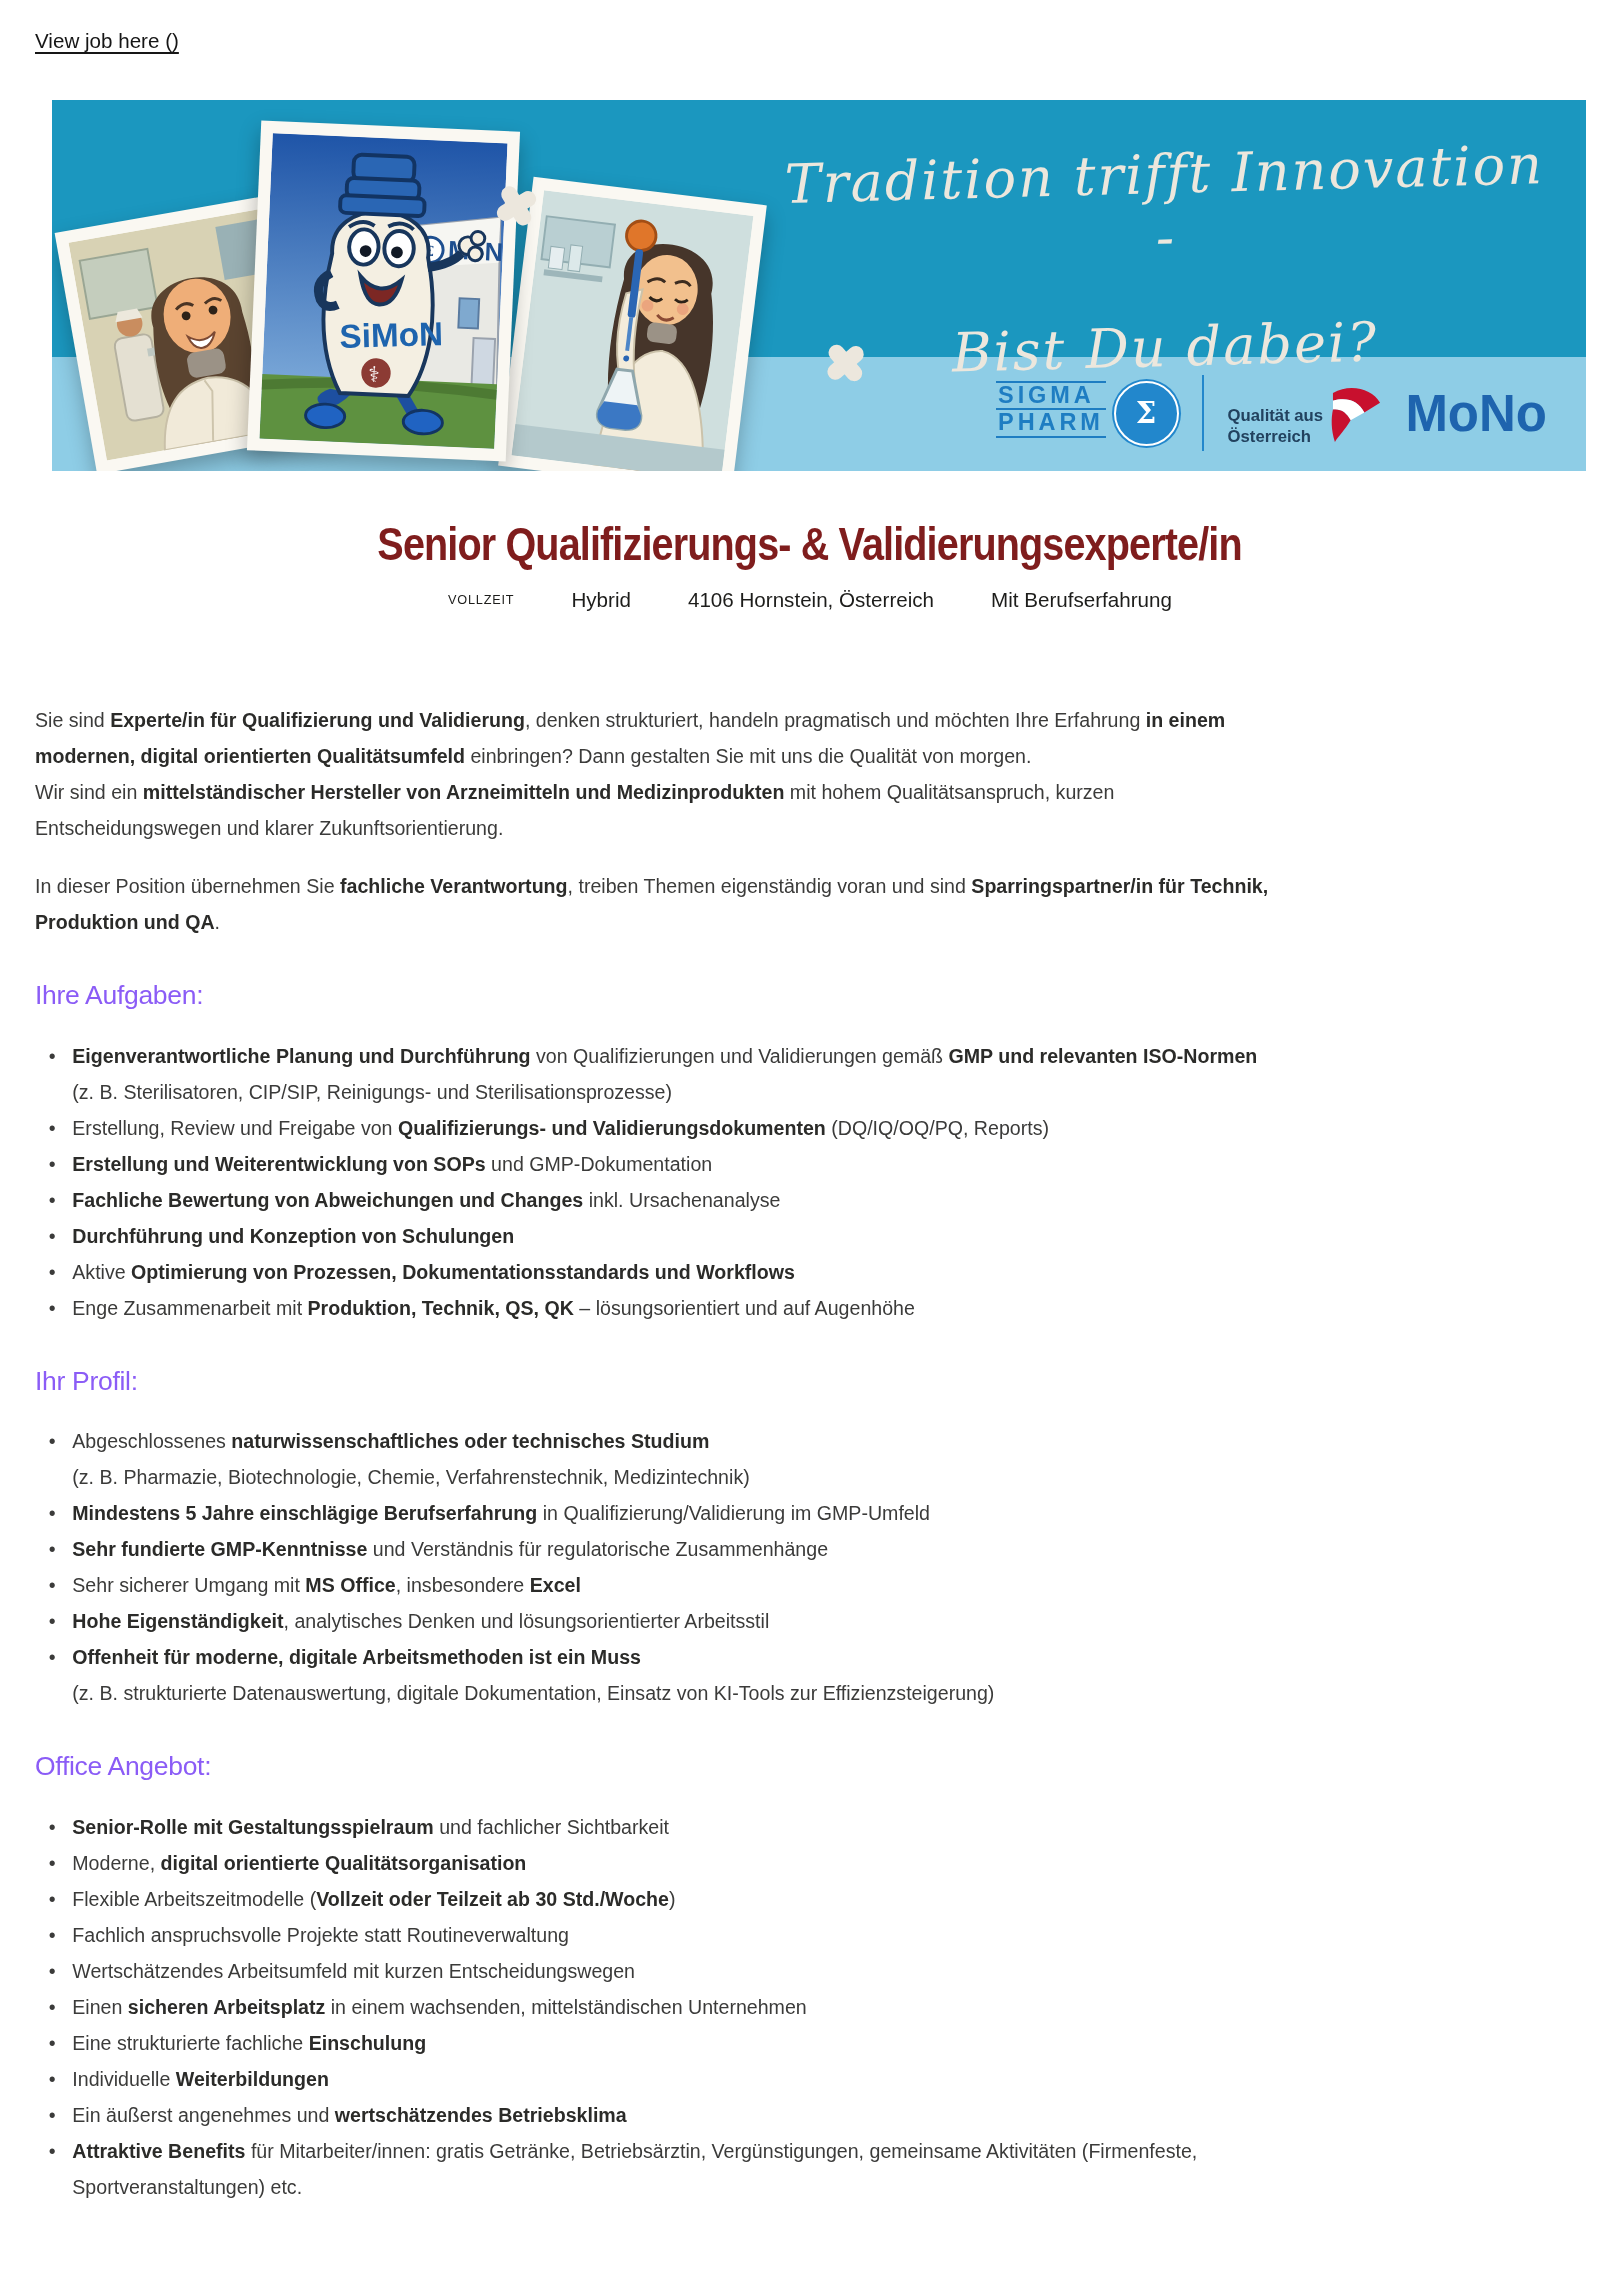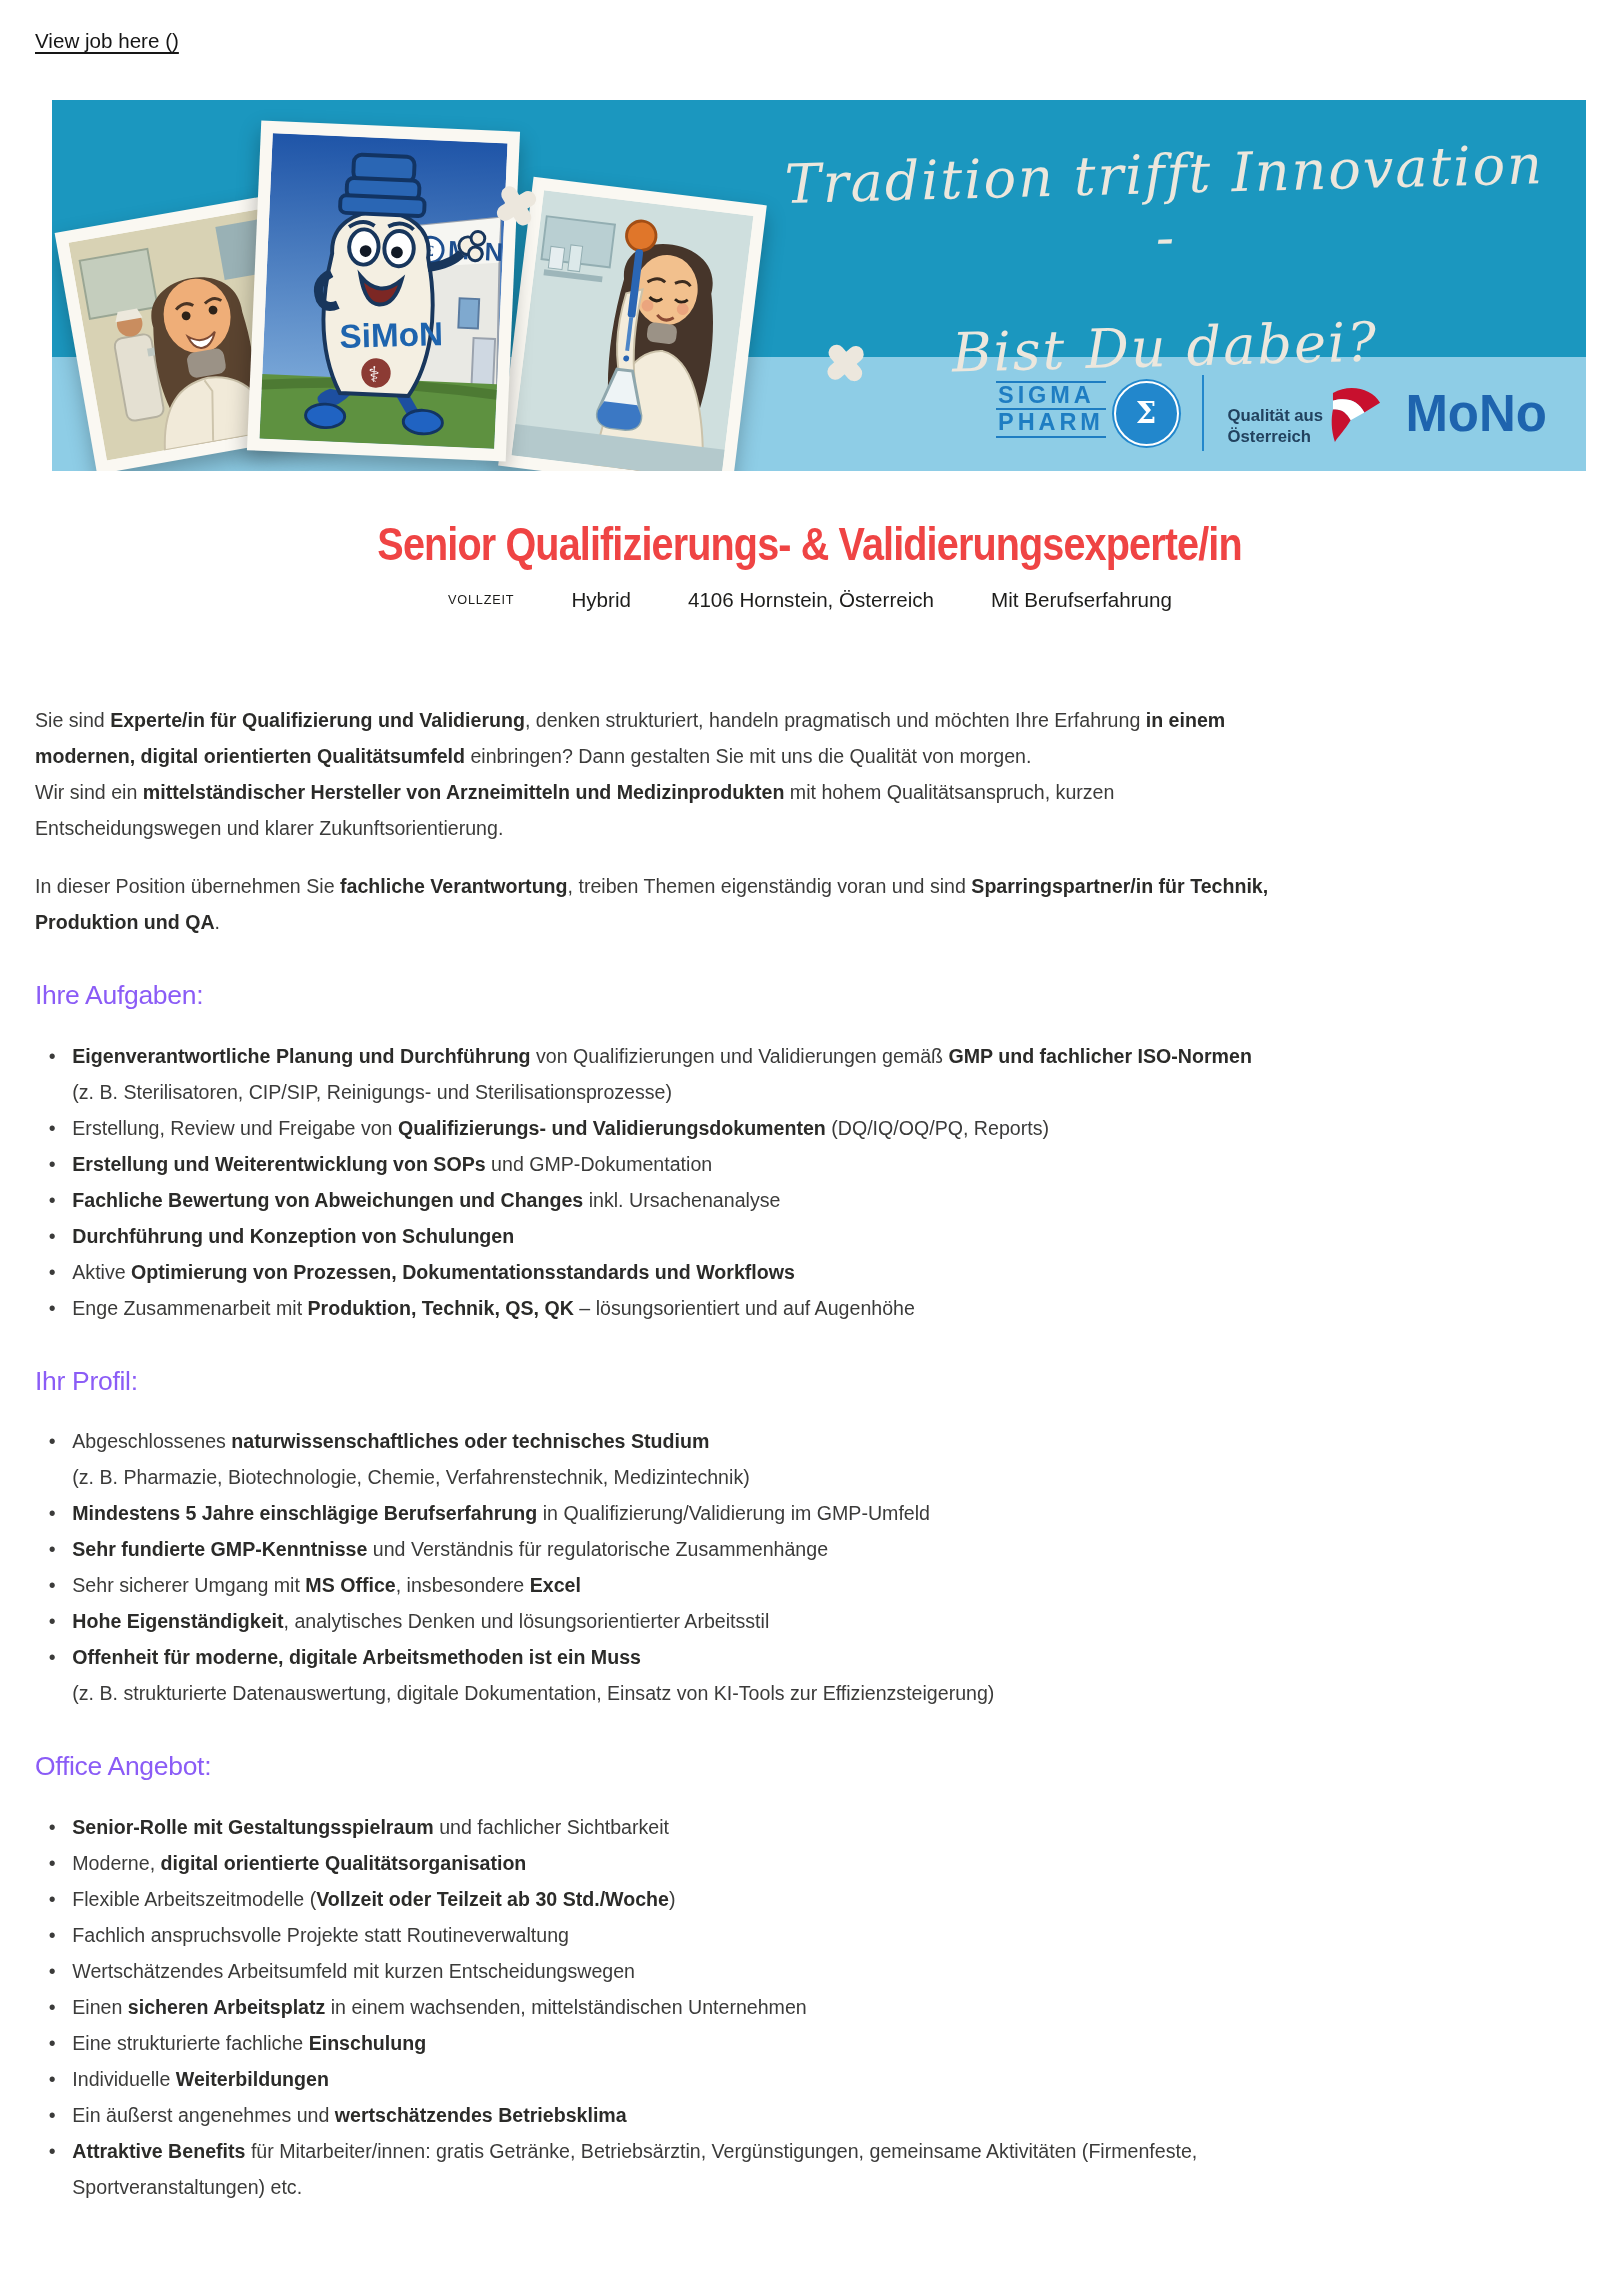--- a/index.html
+++ b/index.html
@@ -47,21 +47,21 @@
   .sigma-emblem{
     width:61px;height:61px;border-radius:50%;background:#2287cc;border:2.9px solid #ffffff;
     box-shadow:0 0 0 2px #2287cc;color:#fff;display:flex;align-items:center;justify-content:center;
     font-size:29px;font-weight:700;font-family:"DejaVu Serif",serif;
   }
   .logo-divider{width:2px;height:76px;background:#2287cc;}
   .quality-badge{display:flex;align-items:center;gap:7.8px;}
   .quality-text{font-size:16.7px;font-weight:700;color:#22425f;line-height:1.25;margin-top:28px;}
   .mono-logo{font-size:51px;font-weight:800;color:#1e64ae;letter-spacing:0px;}
   
-  .job-title{margin:49px 0 0;text-align:center;font-size:46px;line-height:1.05;color:#ef4444;font-weight:700;}
+  .job-title{margin:49px 0 0;text-align:center;font-size:46px;line-height:1.05;color:#7f1d1d;font-weight:700;}
   .condense{display:inline-block;transform:scaleX(.86);transform-origin:center;white-space:nowrap;letter-spacing:-1px;}
   .job-meta{margin-top:19.6px;display:flex;justify-content:center;align-items:center;gap:57px;font-size:20.6px;color:#1d1d1b;}
   .meta-caps{font-size:12.7px;letter-spacing:0.8px;}
   
   .content{margin:90px 35px 0;font-size:19.6px;line-height:36px;color:#3b3b3a;}
   .content p{margin:0 0 22.5px;}
   .content h2{font-size:26.5px;color:#8b5cf6;margin:37px 0 24.5px;letter-spacing:-0.3px;font-weight:400;}
   .content strong{font-weight:700;color:#2b2b29;}
   .content ul{list-style:none;margin:0 0 5.9px;padding-left:25.5px;}
   .content li{position:relative;padding-left:11.8px;}
@@ -244,21 +244,21 @@
   <span>Mit Berufserfahrung</span>
 </div>
 
 <div class="content">
   <p><span>Sie sind </span><strong>Experte/in für Qualifizierung und Validierung</strong><span>, denken strukturiert, handeln pragmatisch und möchten Ihre Erfahrung </span><strong>in einem</strong><br><strong>modernen, digital orientierten Qualitätsumfeld</strong><span> einbringen? Dann gestalten Sie mit uns die Qualität von morgen.</span><br><span>Wir sind ein </span><strong>mittelständischer Hersteller von Arzneimitteln und Medizinprodukten</strong><span> mit hohem Qualitätsanspruch, kurzen</span><br><span>Entscheidungswegen und klarer Zukunftsorientierung.</span></p>
   <p><span>In dieser Position übernehmen Sie </span><strong>fachliche Verantwortung</strong><span>, treiben Themen eigenständig voran und sind </span><strong>Sparringspartner/in für Technik,</strong><br><strong>Produktion und QA</strong><span>.</span></p>
 
   <section>
     <h2>Ihre Aufgaben:</h2>
     <ul>
-        <li><strong>Eigenverantwortliche Planung und Durchführung</strong><span> von Qualifizierungen und Validierungen gemäß </span><strong>GMP und fachlicher ISO-Normen</strong><br><span>(z. B. Sterilisatoren, CIP/SIP, Reinigungs- und Sterilisationsprozesse)</span></li>
+        <li><strong>Eigenverantwortliche Planung und Durchführung</strong><span> von Qualifizierungen und Validierungen gemäß </span><strong>GMP und relevanten ISO-Normen</strong><br><span>(z. B. Sterilisatoren, CIP/SIP, Reinigungs- und Sterilisationsprozesse)</span></li>
         <li><span>Erstellung, Review und Freigabe von </span><strong>Qualifizierungs- und Validierungsdokumenten</strong><span> (DQ/IQ/OQ/PQ, Reports)</span></li>
         <li><strong>Erstellung und Weiterentwicklung von SOPs</strong><span> und GMP-Dokumentation</span></li>
         <li><strong>Fachliche Bewertung von Abweichungen und Changes</strong><span> inkl. Ursachenanalyse</span></li>
         <li><strong>Durchführung und Konzeption von Schulungen</strong></li>
         <li><span>Aktive </span><strong>Optimierung von Prozessen, Dokumentationsstandards und Workflows</strong></li>
         <li><span>Enge Zusammenarbeit mit </span><strong>Produktion, Technik, QS, QK</strong><span> – lösungsorientiert und auf Augenhöhe</span></li>
       </ul>
   </section>
 
   <section>

